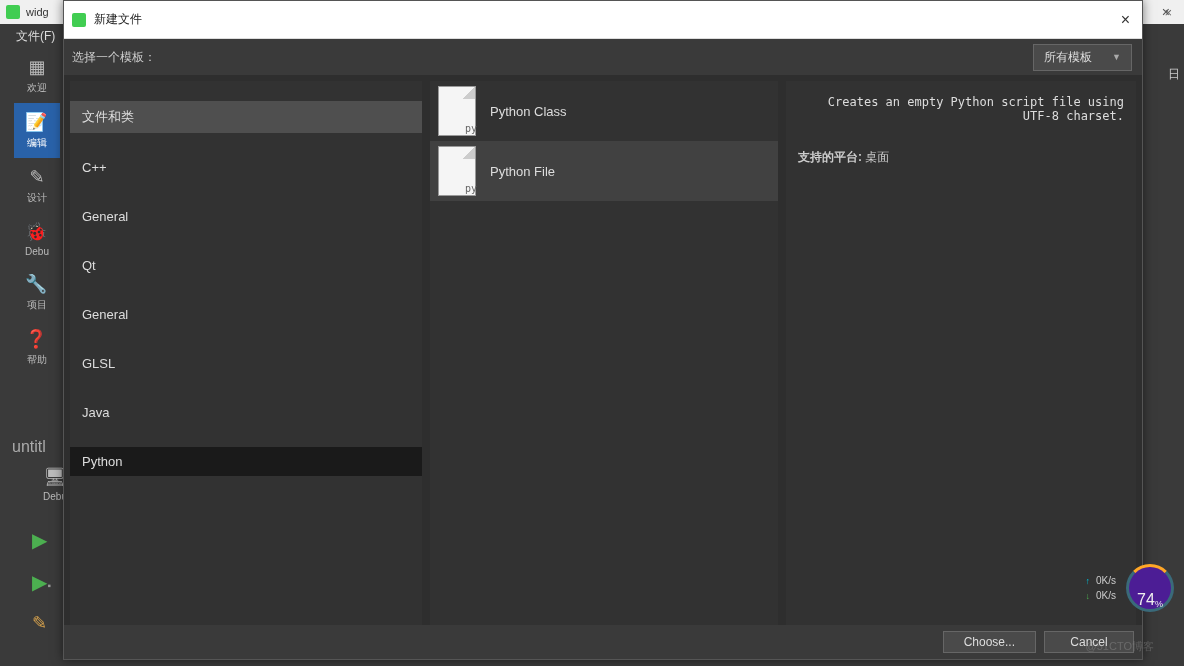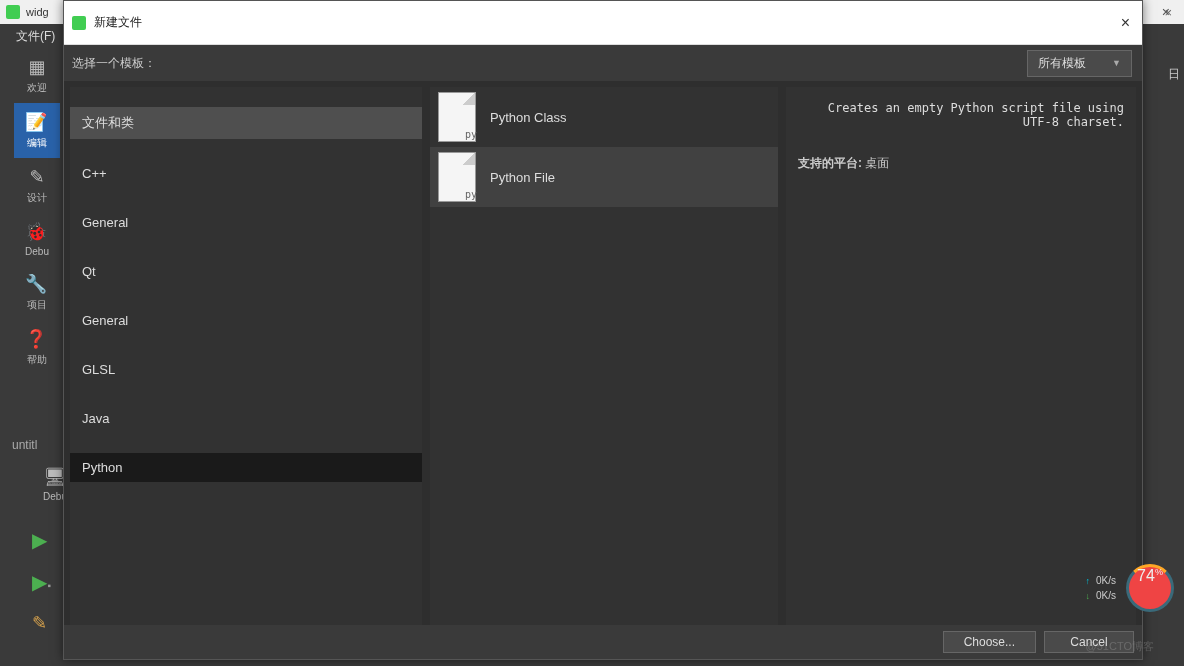--- a/index.html
+++ b/index.html
@@ -9,32 +9,32 @@
     .bg-titlebar { height: 24px; background: #f0f0f0; display: flex; align-items: center; padding: 0 6px; font-size: 11px; color: #333; }
     .bg-titlebar .qt-icon { width: 14px; height: 14px; background: #41cd52; border-radius: 2px; margin-right: 6px; display: flex; align-items: center; justify-content: center; }
     .bg-titlebar .close-x { margin-left: auto; font-size: 13px; color: #666; padding: 0 6px; }
     .bg-menubar { height: 24px; background: #3a3a3a; color: #ddd; font-size: 12px; padding: 4px 16px; }
     .bg-sidebar { position: absolute; left: 14px; top: 48px; width: 46px; display: flex; flex-direction: column; align-items: center; }
     .bg-sidebar-item { width: 46px; padding: 8px 0; text-align: center; color: #bbb; font-size: 10px; }
     .bg-sidebar-item.active { background: #2962a9; color: #fff; }
     .bg-sidebar-icon { font-size: 18px; margin-bottom: 3px; }
     .bg-topright-close { position: absolute; top: 4px; right: 14px; font-size: 14px; color: #555; }
     .bg-right-tab { position: absolute; right: 0; top: 62px; color: #ccc; font-size: 12px; padding: 4px; }
-    .bg-untitled { position: absolute; left: 12px; top: 438px; font-size: 12px; color: #aaa; }
+    .bg-untitled { position: absolute; left: 12px; top: 438px; font-size: 16px; color: #aaa; }
     .bg-bottom-icons { position: absolute; left: 32px; top: 458px; display: flex; flex-direction: column; gap: 18px; }
     .bg-play { color: #4caf50; font-size: 20px; }
     .bg-wrench { color: #d4a04c; font-size: 18px; }
     
     .dialog { position: absolute; left: 63px; top: 0; width: 1080px; height: 660px; background: #2e2e2e; border: 1px solid #555; box-shadow: 0 0 10px rgba(0,0,0,0.5); display: flex; flex-direction: column; }
-    .dialog-titlebar { height: 44px; background: #fff; display: flex; align-items: center; padding: 0 8px; color: #222; font-size: 12px; border-bottom: 1px solid #ddd; }
+    .dialog-titlebar { height: 38px; background: #fff; display: flex; align-items: center; padding: 0 8px; color: #222; font-size: 12px; border-bottom: 1px solid #ddd; }
     .dialog-titlebar .qt-icon { width: 14px; height: 14px; background: #41cd52; border-radius: 2px; margin-right: 8px; }
     .dialog-titlebar .close { margin-left: auto; font-size: 16px; color: #333; cursor: pointer; padding: 0 4px; }
     
     .dialog-header { height: 36px; background: #3a3a3a; display: flex; align-items: center; padding: 0 10px 0 8px; color: #ccc; font-size: 12px; }
-    .template-dropdown { margin-left: auto; background: #4a4a4a; border: 1px solid #666; color: #ddd; padding: 4px 10px; font-size: 12px; display: flex; align-items: center; gap: 26px; cursor: pointer; }
+    .template-dropdown { margin-left: auto; background: #4a4a4a; border: 1px solid #666; color: #ddd; padding: 4px 10px; font-size: 12px; display: flex; align-items: center; gap: 20px; cursor: pointer; }
     .template-dropdown .chev { font-size: 9px; color: #aaa; }
     
     .dialog-body { flex: 1; display: flex; padding: 6px 6px 0 6px; gap: 8px; overflow: hidden; }
     .cat-panel { width: 352px; background: #323232; }
     .cat-item { padding: 7px 12px; color: #ddd; font-size: 13px; cursor: pointer; margin-top: 20px; }
     .cat-item.highlight { background: #4f4f4f; }
     .cat-item.selected { background: #1a1a1a; }
     
     .template-panel { width: 348px; background: #323232; display: flex; flex-direction: column; }
     .tpl-item { display: flex; align-items: center; padding: 5px 8px; gap: 14px; cursor: pointer; }
@@ -50,21 +50,21 @@
     .platform-line b { font-weight: bold; }
     
     .dialog-footer { height: 34px; background: #3a3a3a; display: flex; align-items: center; justify-content: flex-end; padding: 0 8px; gap: 8px; }
     .footer-btn { background: #4a4a4a; border: 1px solid #666; color: #ddd; padding: 3px 20px; font-size: 12px; cursor: pointer; min-width: 90px; text-align: center; }
     
     .speed-widget { position: absolute; right: 10px; bottom: 54px; display: flex; align-items: center; gap: 10px; }
     .speed-stats { display: flex; flex-direction: column; gap: 4px; font-size: 10px; color: #ccc; }
     .speed-row { display: flex; align-items: center; gap: 6px; }
     .arrow-up { color: #00bcd4; font-size: 9px; }
     .arrow-dn { color: #4caf50; font-size: 9px; }
-    .speed-circle { width: 48px; height: 48px; border-radius: 50%; border: 3px solid #3a6a7a; border-top-color: #ffa726; display: flex; align-items: flex-start; justify-content: center; color: #eee; font-size: 16px; background: #ef4444; }
+    .speed-circle { width: 48px; height: 48px; border-radius: 50%; border: 3px solid #3a6a7a; border-top-color: #ffa726; display: flex; align-items: flex-end; justify-content: center; color: #eee; font-size: 16px; background: #4c1d95; }
     .speed-pct { font-size: 9px; }
     
     .watermark { position: absolute; right: 30px; bottom: 12px; font-size: 11px; color: rgba(200,200,200,0.25); }
   </style>
 </head>
 <body>
 
 <div class="bg-app">
   <div class="bg-titlebar">
     <div class="qt-icon"></div>

